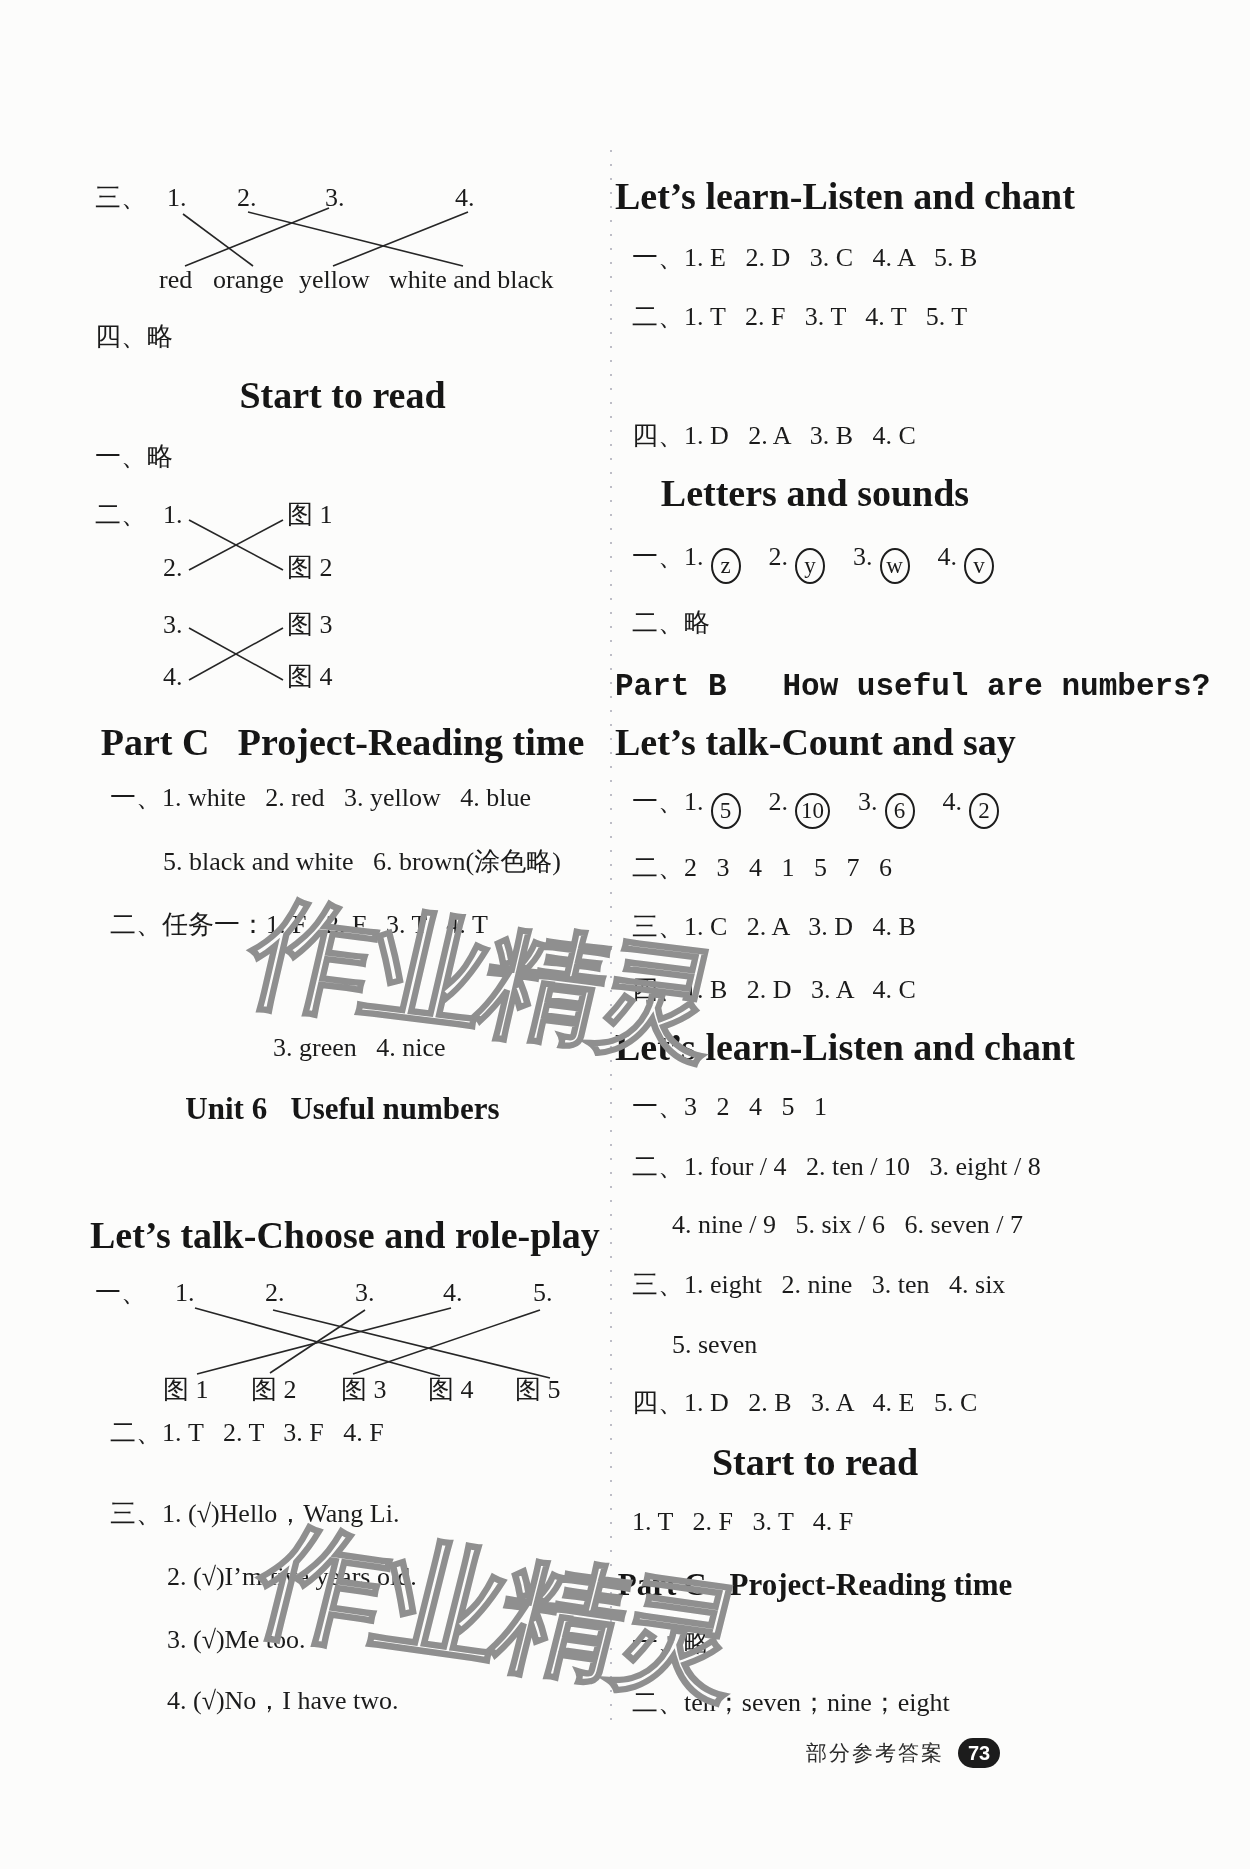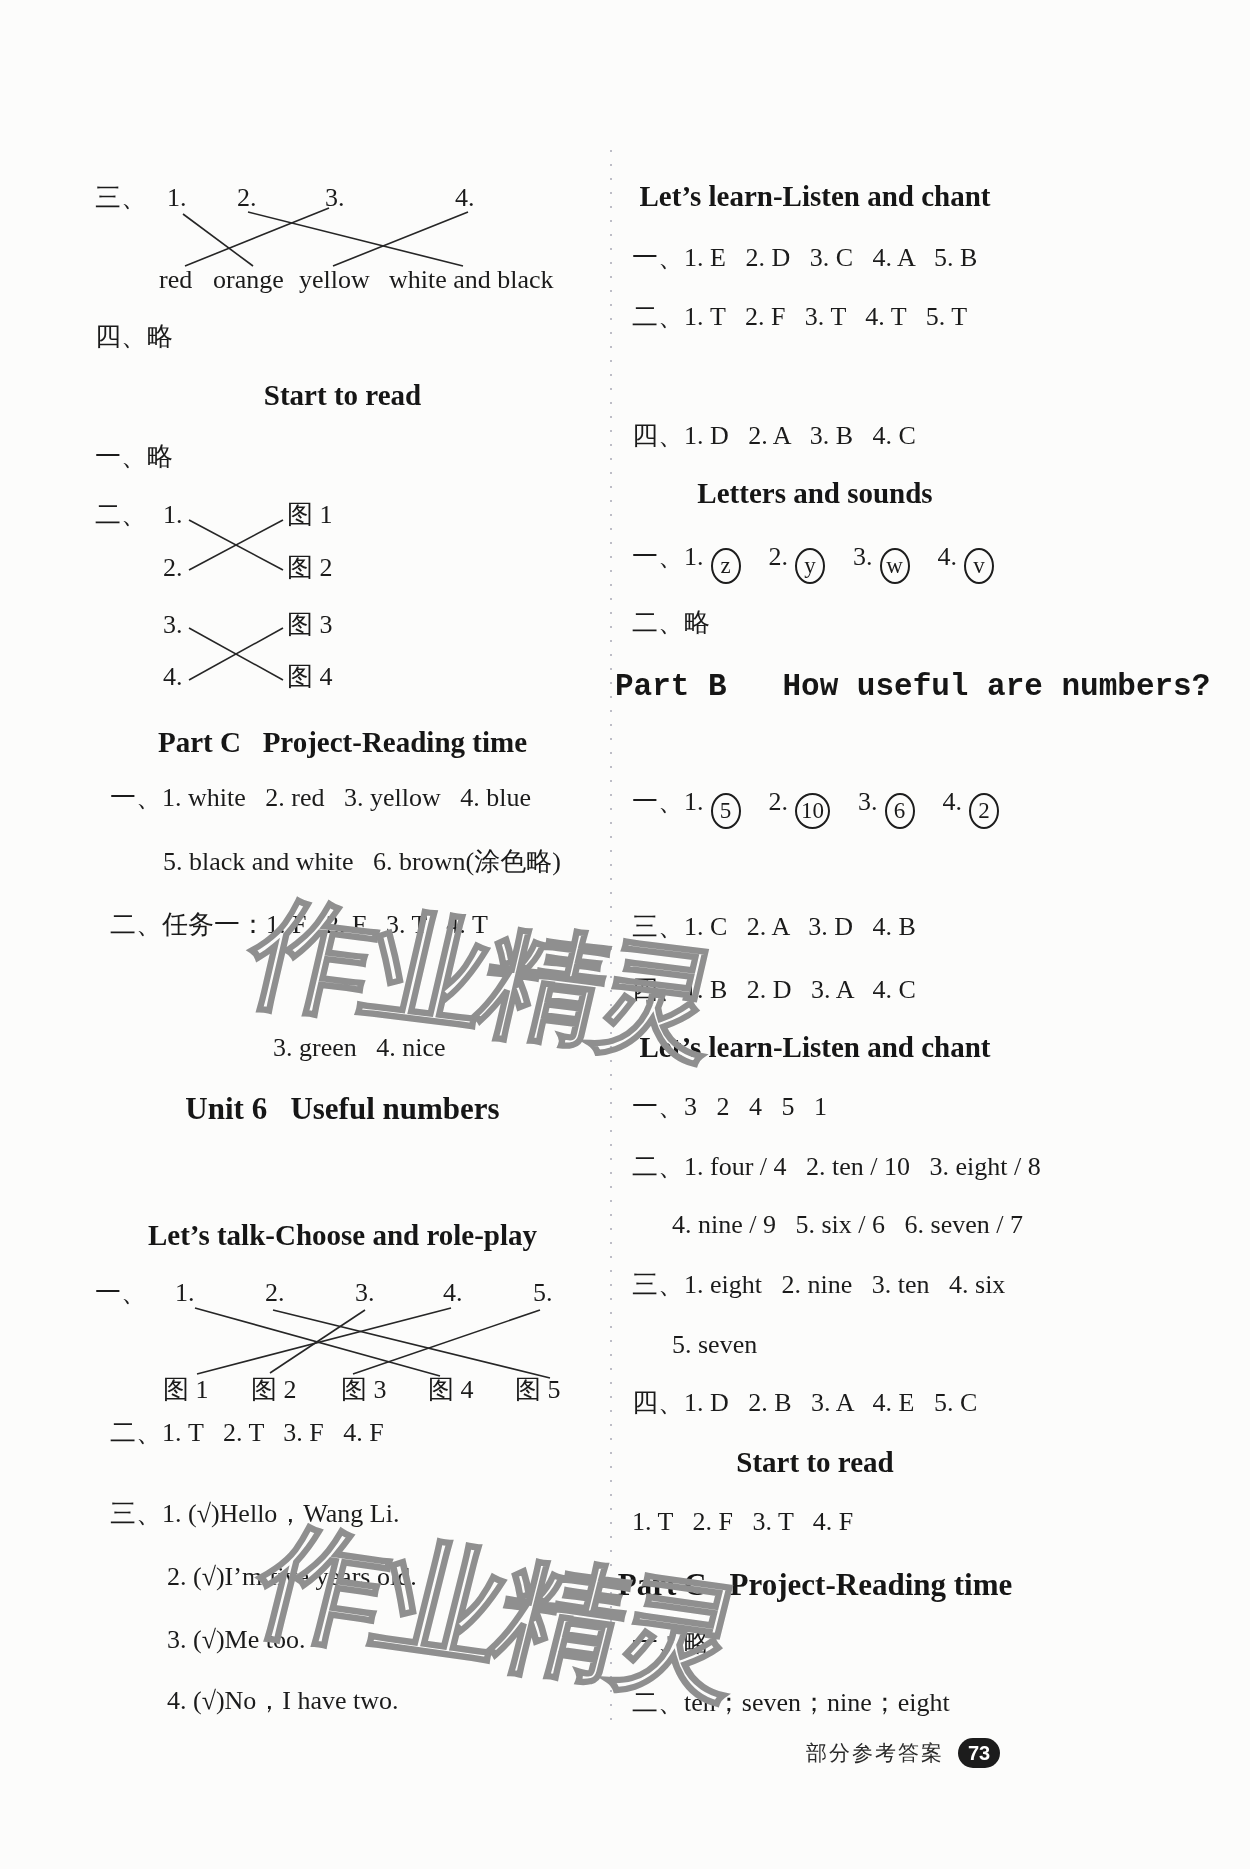--- a/index.html
+++ b/index.html
@@ -6,21 +6,21 @@
   #page{
     position:relative;width:1250px;height:1869px;margin:0 auto;
     background:#fcfcfb;overflow:hidden;
     font-family:"Liberation Serif","DejaVu Serif",serif;color:#1b1b1b;
   }
   .row{
     position:absolute;font-size:26px;line-height:42px;white-space:pre;
     color:#1b1b1b;
   }
   .heading{
-    position:absolute;font-size:29px;line-height:42px;font-weight:700;
+    position:absolute;font-size:38px;line-height:42px;font-weight:700;
     text-align:center;white-space:pre;color:#161616;
   }
   .heading.big{font-size:31px;}
   .lcol-h{left:90px;width:505px;}
   .rcol-h{left:615px;width:400px;}
   .diagram{position:absolute;}
   .diagram .lbl{position:absolute;font-size:26px;line-height:40px;white-space:pre;}
   .diagram svg{position:absolute;left:0;top:0;}
   .mline{stroke:#262626;stroke-width:1.6;}
   .circle-item{
@@ -141,23 +141,25 @@
   <div class="row" style="left:632px;top:296px;">二、1. T   2. F   3. T   4. T   5. T</div>
   <div class="row" style="left:632px;top:415px;">四、1. D   2. A   3. B   4. C</div>
 
   <div class="heading rcol-h" style="top:472px;">Letters and sounds</div>
 
   <div class="row" style="left:632px;top:536px;"><span>一、</span><span class="cgroup"><span>1.</span><span class="circle-item">z</span></span><span class="cgroup"><span>2.</span><span class="circle-item">y</span></span><span class="cgroup"><span>3.</span><span class="circle-item">w</span></span><span class="cgroup"><span>4.</span><span class="circle-item">v</span></span></div>
 
   <div class="row" style="left:632px;top:602px;">二、略</div>
 
   <div class="heading rcol-h big" style="top:666px;font-family:Liberation Mono, monospace;">Part B   How useful are numbers?</div>
+  <div class="heading rcol-h" style="top:721px;">Let’s talk-Count and say</div>
 
   <div class="row" style="left:632px;top:781px;"><span>一、</span><span class="cgroup"><span>1.</span><span class="circle-item">5</span></span><span class="cgroup"><span>2.</span><span class="circle-item">10</span></span><span class="cgroup"><span>3.</span><span class="circle-item">6</span></span><span class="cgroup"><span>4.</span><span class="circle-item">2</span></span></div>
 
+  <div class="row" style="left:632px;top:847px;">二、2   3   4   1   5   7   6</div>
   <div class="row" style="left:632px;top:906px;">三、1. C   2. A   3. D   4. B</div>
   <div class="row" style="left:632px;top:969px;">四、1. B   2. D   3. A   4. C</div>
 
   <div class="heading rcol-h" style="top:1026px;">Let’s learn-Listen and chant</div>
   <div class="row" style="left:632px;top:1086px;">一、3   2   4   5   1</div>
   <div class="row" style="left:632px;top:1146px;">二、1. four / 4   2. ten / 10   3. eight / 8</div>
   <div class="row" style="left:672px;top:1204px;">4. nine / 9   5. six / 6   6. seven / 7</div>
   <div class="row" style="left:632px;top:1264px;">三、1. eight   2. nine   3. ten   4. six</div>
   <div class="row" style="left:672px;top:1324px;">5. seven</div>
   <div class="row" style="left:632px;top:1382px;">四、1. D   2. B   3. A   4. E   5. C</div>

